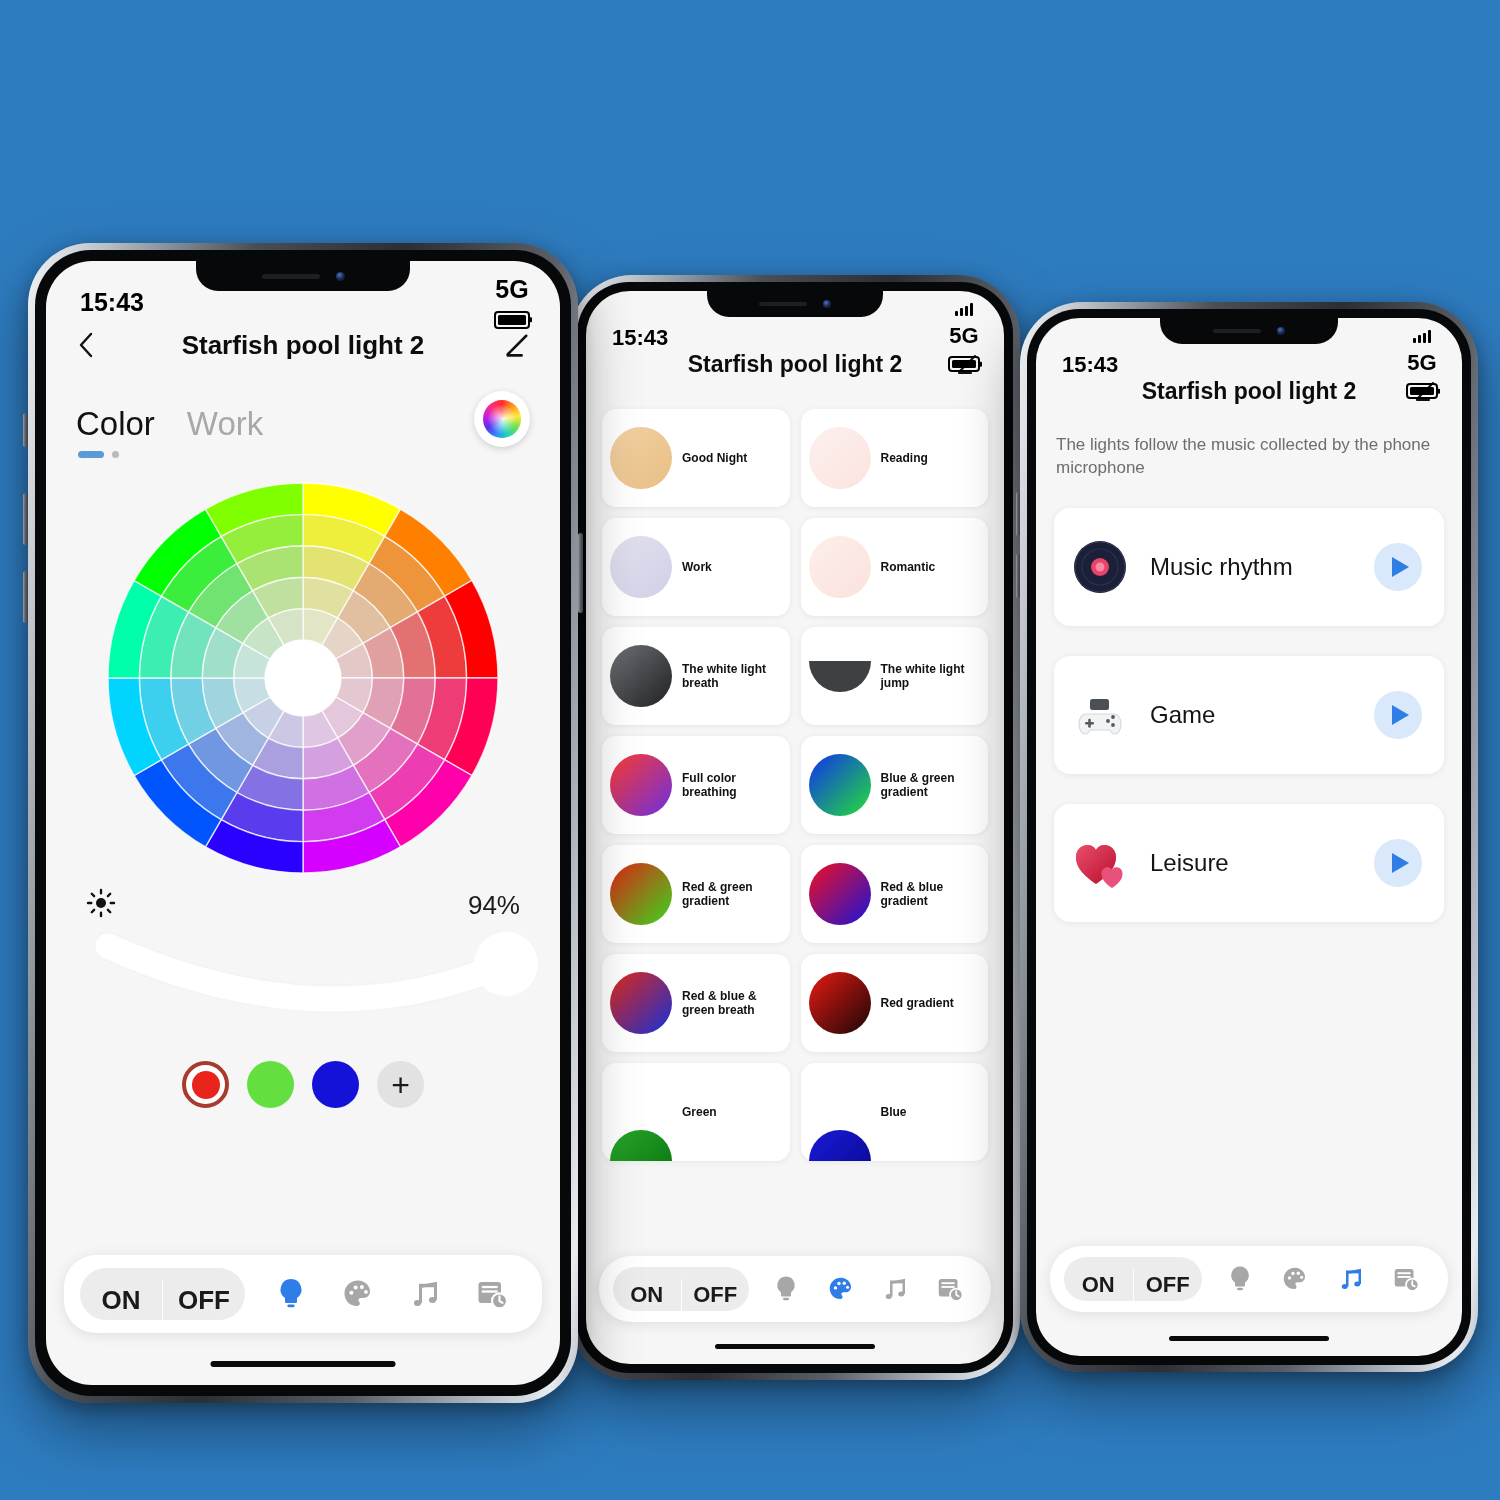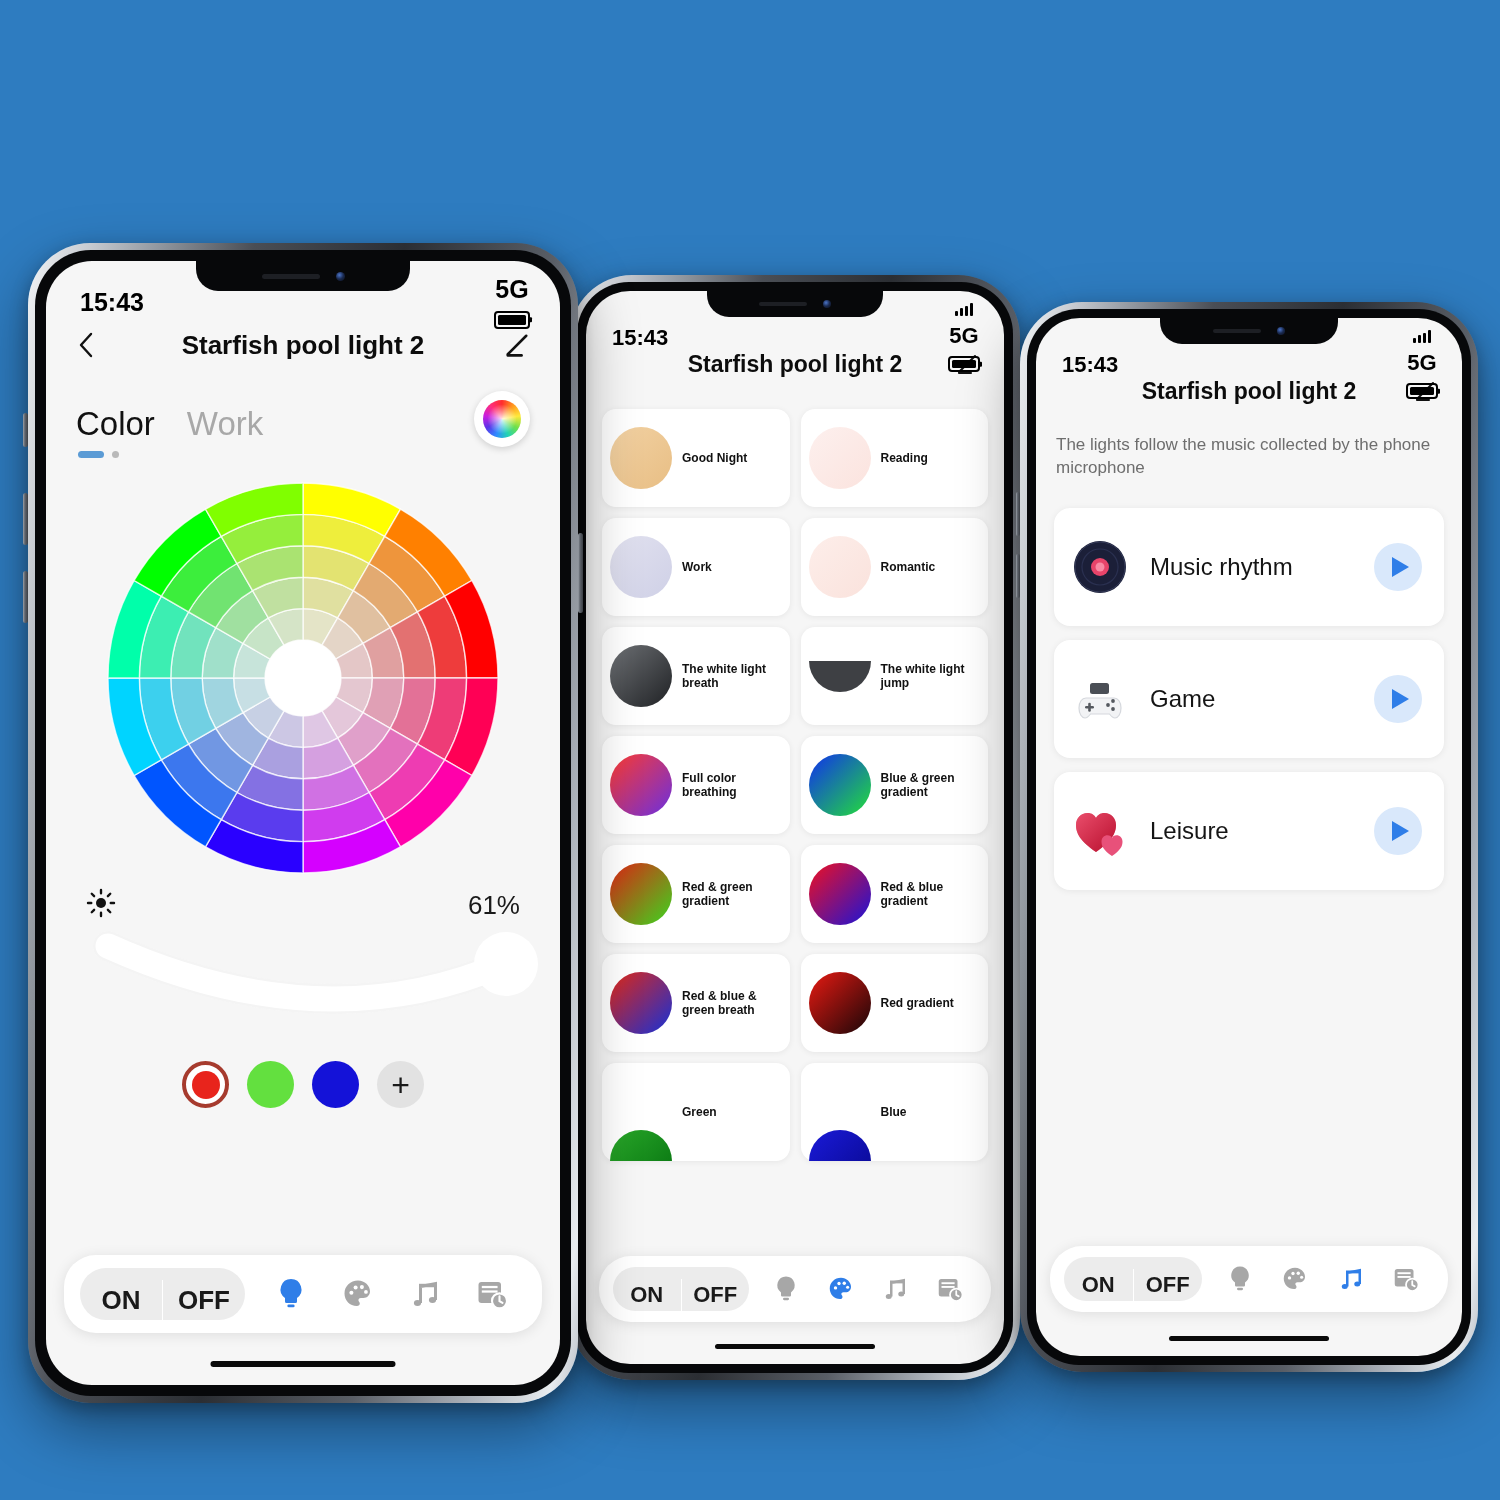--- a/index.html
+++ b/index.html
@@ -228,21 +228,21 @@
   #phone3 .batt { width: 32px; height: 16px; padding: 2px; }
   #phone3 .batt i { width: 100%; height: 100%; }
   #phone3 .navbar { height: 58px; margin-top: 44px; padding: 0 24px; }
   #phone3 .nav-title { font-size: 23px; }
   #phone3 .home-ind { width: 160px; height: 5px; bottom: 15px; }
 
   .music-desc {
     font-size: 17px; color: #6e6e6e; line-height: 1.35;
     padding: 14px 20px 0 20px;
   }
-  .music-list { padding: 28px 18px 0 18px; display: flex; flex-direction: column; gap: 14px; }
+  .music-list { padding: 28px 18px 0 18px; display: flex; flex-direction: column; gap: 30px; }
   .music-row {
     background: #fff; border-radius: 16px;
     box-shadow: 0 1px 7px rgba(0,0,0,.07);
     height: 118px;
     display: flex; align-items: center;
     padding: 0 22px 0 18px;
     cursor: pointer;
   }
   .music-ico { width: 56px; height: 56px; flex: 0 0 56px; }
   .music-lbl { font-size: 24px; color: #151515; margin-left: 22px; flex: 1; }
@@ -653,21 +653,21 @@
       <div class="sliderzone">
         <div class="sl-top">
           <div>
             <svg width="30" height="30" viewBox="0 0 24 24" fill="#111">
               <circle cx="12" cy="12" r="4"></circle>
               <g stroke="#111" stroke-width="1.9" stroke-linecap="round">
                 <path d="M12 1.6v2.6M12 19.8v2.6M1.6 12h2.6M19.8 12h2.6M4.6 4.6l1.9 1.9M17.5 17.5l1.9 1.9M19.4 4.6l-1.9 1.9M6.5 17.5l-1.9 1.9"></path>
               </g>
             </svg>
           </div>
-          <div class="pct">61%</div>
+          <div class="pct">94%</div>
         </div>
         <svg width="470" height="115" viewBox="0 0 470 115" style="display:block;margin-top:2px;">
           <path d="M22 22 Q 235 118 418 40" stroke="#ffffff" stroke-width="30" fill="none" stroke-linecap="round"></path>
           <path d="M22 22 Q 235 118 418 40" stroke="#ebebeb" stroke-width="30" fill="none" stroke-linecap="round" opacity="0.55"></path>
           <path d="M22 22 Q 235 118 418 40" stroke="#ffffff" stroke-width="25" fill="none" stroke-linecap="round"></path>
           <circle cx="420" cy="40" r="32" fill="#ffffff"></circle>
         </svg>
       </div>
 
       <div class="swatches" id="swatch-row">

